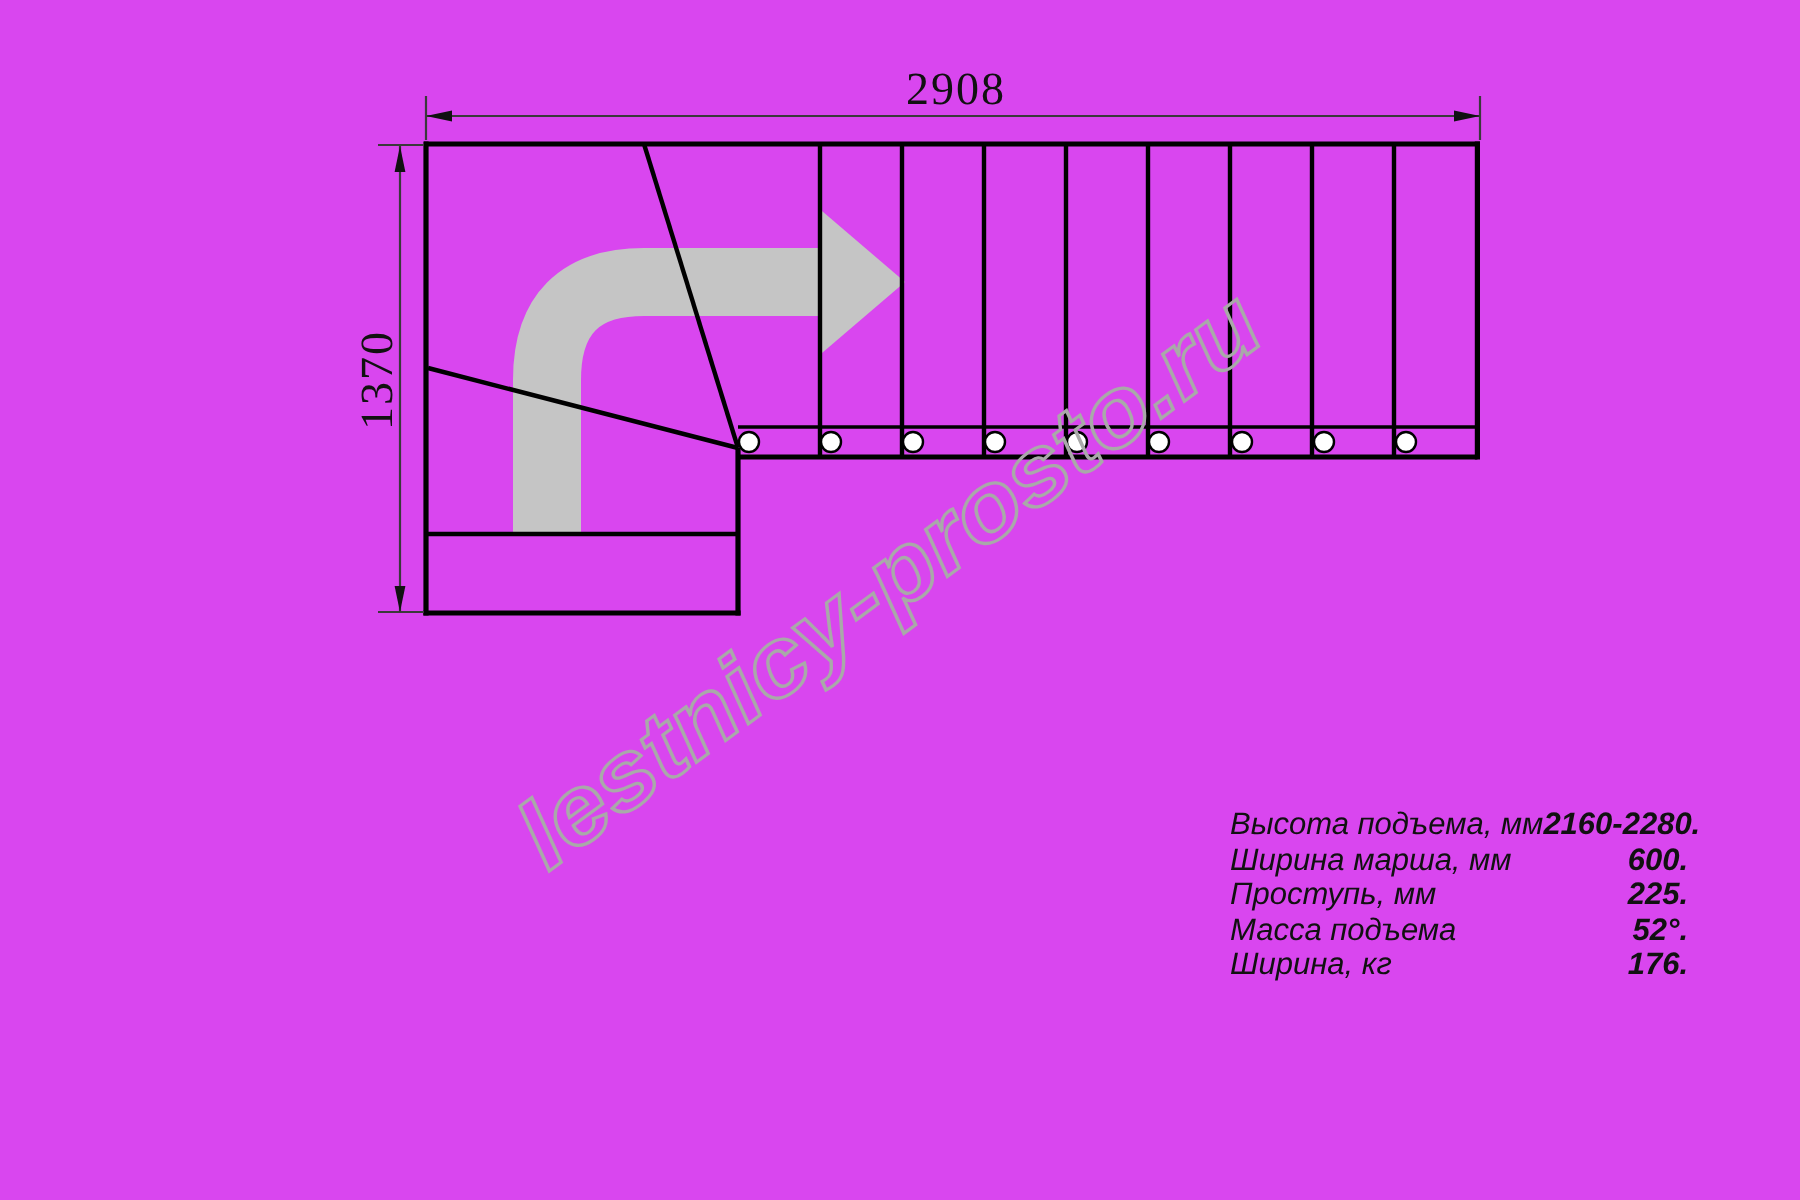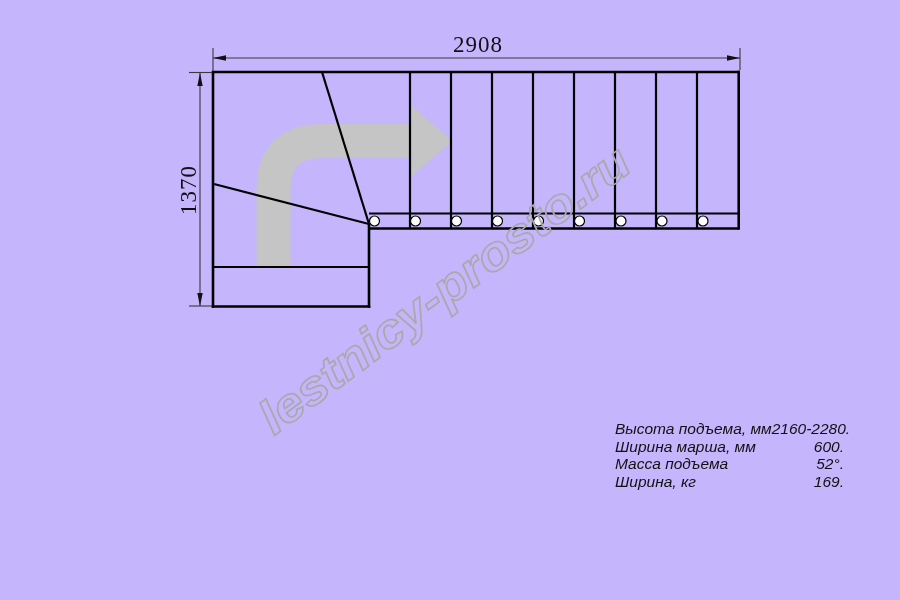--- a/index.html
+++ b/index.html
@@ -1,25 +1,25 @@
 <!DOCTYPE html>
 <html><head>
 <meta charset="utf-8">
 <style>
   html,body{margin:0;padding:0;background:#fff;}
-  #canvas{position:relative;width:900px;height:600px;background:#c4b5fd;overflow:hidden;
+  #canvas{position:relative;width:900px;height:600px;background:#d946ef;overflow:hidden;
           font-family:"Liberation Sans",sans-serif;}
   svg{position:absolute;left:0;top:0;}
   .dim-text{font-family:"Liberation Serif",serif;font-size:23px;fill:#111;letter-spacing:1px;}
-  .specs{position:absolute;left:615px;top:420px;width:229px;
+  .specs{position:absolute;left:615px;top:404px;width:229px;
          font-family:"Liberation Sans",sans-serif;font-style:italic;
          font-size:15.5px;line-height:17.5px;color:#111;}
   .spec-row{display:flex;justify-content:space-between;}
   .spec-label{white-space:nowrap;}
-  .spec-value{white-space:nowrap;text-align:left;}
+  .spec-value{white-space:nowrap;text-align:left;font-weight:bold;}
 </style>
 </head>
 <body>
 
 <div id="canvas">
 
   <svg width="900" height="600" viewBox="0 0 900 600">
 
     <g>
       <path d="M273.5 267 L273.5 190 Q273.5 141 322 141 L411.5 141" fill="none" stroke-width="34" stroke="#c5c5c5"></path>
@@ -94,22 +94,26 @@
   <div class="specs">
     <div class="spec-row">
       <span class="spec-label">Высота подъема, мм</span>
       <span class="spec-value">2160-2280.</span>
     </div>
     <div class="spec-row">
       <span class="spec-label">Ширина марша, мм</span>
       <span class="spec-value">600.</span>
     </div>
     <div class="spec-row">
+      <span class="spec-label">Проступь, мм</span>
+      <span class="spec-value">225.</span>
+    </div>
+    <div class="spec-row">
       <span class="spec-label">Масса подъема</span>
       <span class="spec-value">52°.</span>
     </div>
     <div class="spec-row">
       <span class="spec-label">Ширина, кг</span>
-      <span class="spec-value">169.</span>
+      <span class="spec-value">176.</span>
     </div>
   </div>
 
 </div>
 
 </body></html>

